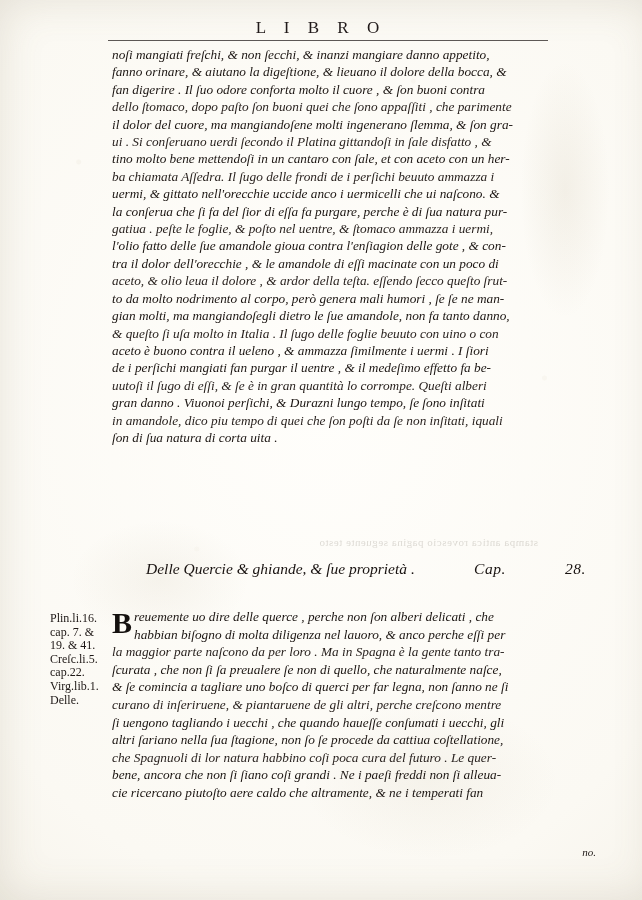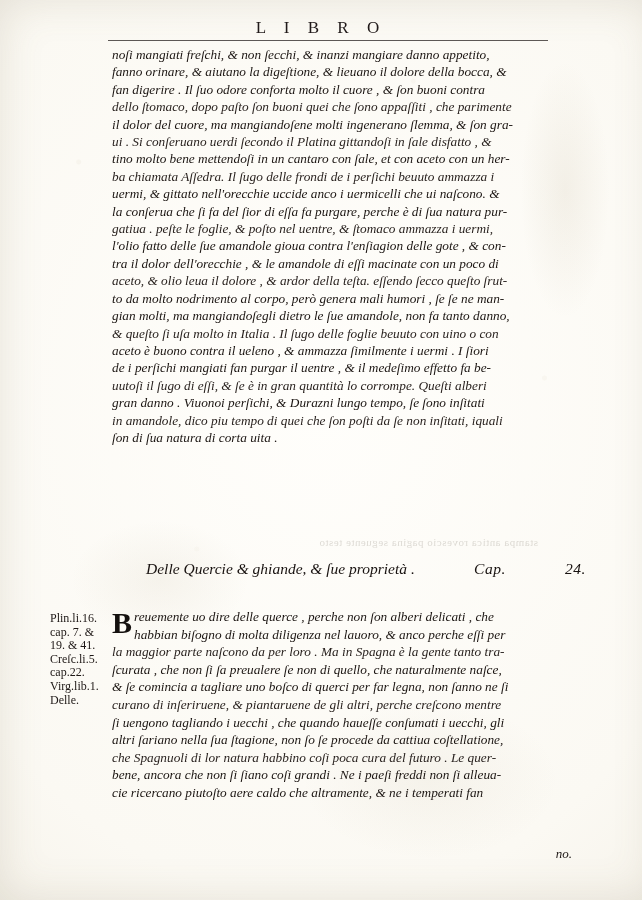--- a/index.html
+++ b/index.html
@@ -154,23 +154,23 @@
     line-height: 26px;
     font-style: normal;
     font-weight: bold;
     margin: 2px 2px 0 0;
     color: #14100e;
     font-family: "Liberation Serif", serif;
   }
 
   .catchword {
     position: absolute;
-    right: 84px;
+    right: 60px;
     top: 846px;
-    font-size: 13px;
+    font-size: 11px;
     font-style: italic;
     color: #1d1715;
     font-family: "Liberation Serif", serif;
   }
 
   .stain {
     position: absolute;
     border-radius: 50%;
     pointer-events: none;
   }
@@ -222,21 +222,21 @@
     <span class="ln ink1">gran danno .  Viuonoi perſichi, &amp; Durazni lungo tempo, ſe ſono inſitati</span>
     <span class="ln ink2">in amandole, dico piu tempo di quei che ſon poſti da ſe non inſitati, iquali</span>
     <span class="ln ink1">ſon di ſua natura di corta uita .</span>
   </div>
 
   <div class="bleed">stampa antica rovescio pagina seguente testo</div>
 
   <div class="heading">
     <span>Delle Quercie &amp; ghiande, &amp; ſue proprietà .</span>
     <span class="cap">Cap.</span>
-    <span class="cap">24.</span>
+    <span class="cap">28.</span>
   </div>
 
   <div class="marginalia">
     <span class="ml">Plin.li.16.</span>
     <span class="ml">cap. 7. &amp;</span>
     <span class="ml">19. &amp; 41.</span>
     <span class="ml">Creſc.li.5.</span>
     <span class="ml">cap.22.</span>
     <span class="ml">Virg.lib.1.</span>
     <span class="ml">Delle.</span>

